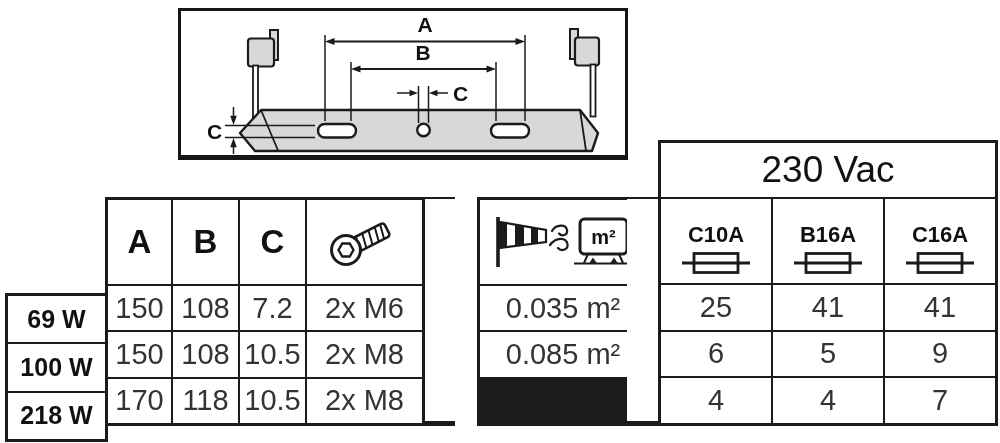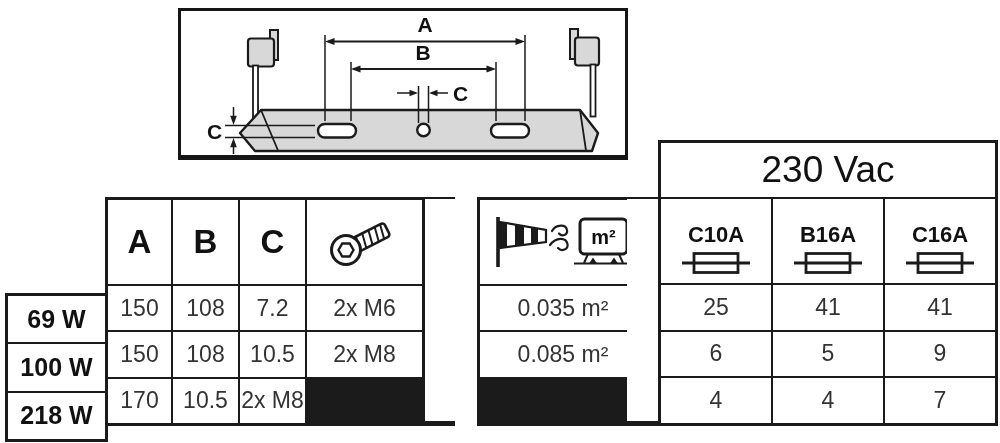--- a/index.html
+++ b/index.html
@@ -31,21 +31,21 @@
 
   .spacer { position: absolute; background: #fff;
             border-top: 2px solid #1b1b1b; border-bottom: 5px solid #1b1b1b; }
   #spacer-1 { left: 425px; top: 197px; width: 30px; height: 229px; }
   #spacer-2 { left: 627px; top: 197px; width: 31px; height: 229px; }
 
   .h-dim   { font-size: 33px; font-weight: bold; color: #111; }
   .h-power { font-size: 25px; font-weight: bold; color: #111; }
   .h-volt  { font-size: 37px; font-weight: normal; color: #111; }
   .h-brk   { font-size: 22px; font-weight: bold; color: #111; }
-  .val     { font-size: 23px; color: #333; }
+  .val     { font-size: 29px; color: #333; }
   .brk-cell { flex-direction: column; gap: 1px; padding-top: 16px; }
 </style>
 </head>
 <body>
 
 <div class="canvas">
 
   <div class="diagram-box">
     <svg width="444" height="144" viewBox="0 0 444 144">
 
@@ -125,20 +125,21 @@
     <div class="cell val">108</div>
     <div class="cell val">7.2</div>
     <div class="cell val">2x M6</div>
 
     <div class="cell val">150</div>
     <div class="cell val">108</div>
     <div class="cell val">10.5</div>
     <div class="cell val">2x M8</div>
 
     <div class="cell val">170</div>
+    <div class="cell val">118</div>
     <div class="cell val">10.5</div>
     <div class="cell val">2x M8</div>
   </div>
 
   <div class="spacer" id="spacer-1"></div>
 
   <div class="sec" id="wind-col">
     <div class="cell">
       <svg width="150" height="56" viewBox="0 0 150 56">
         <line x1="10" y1="3" x2="10" y2="53" stroke="#1b1b1b" stroke-width="3.6"></line>

